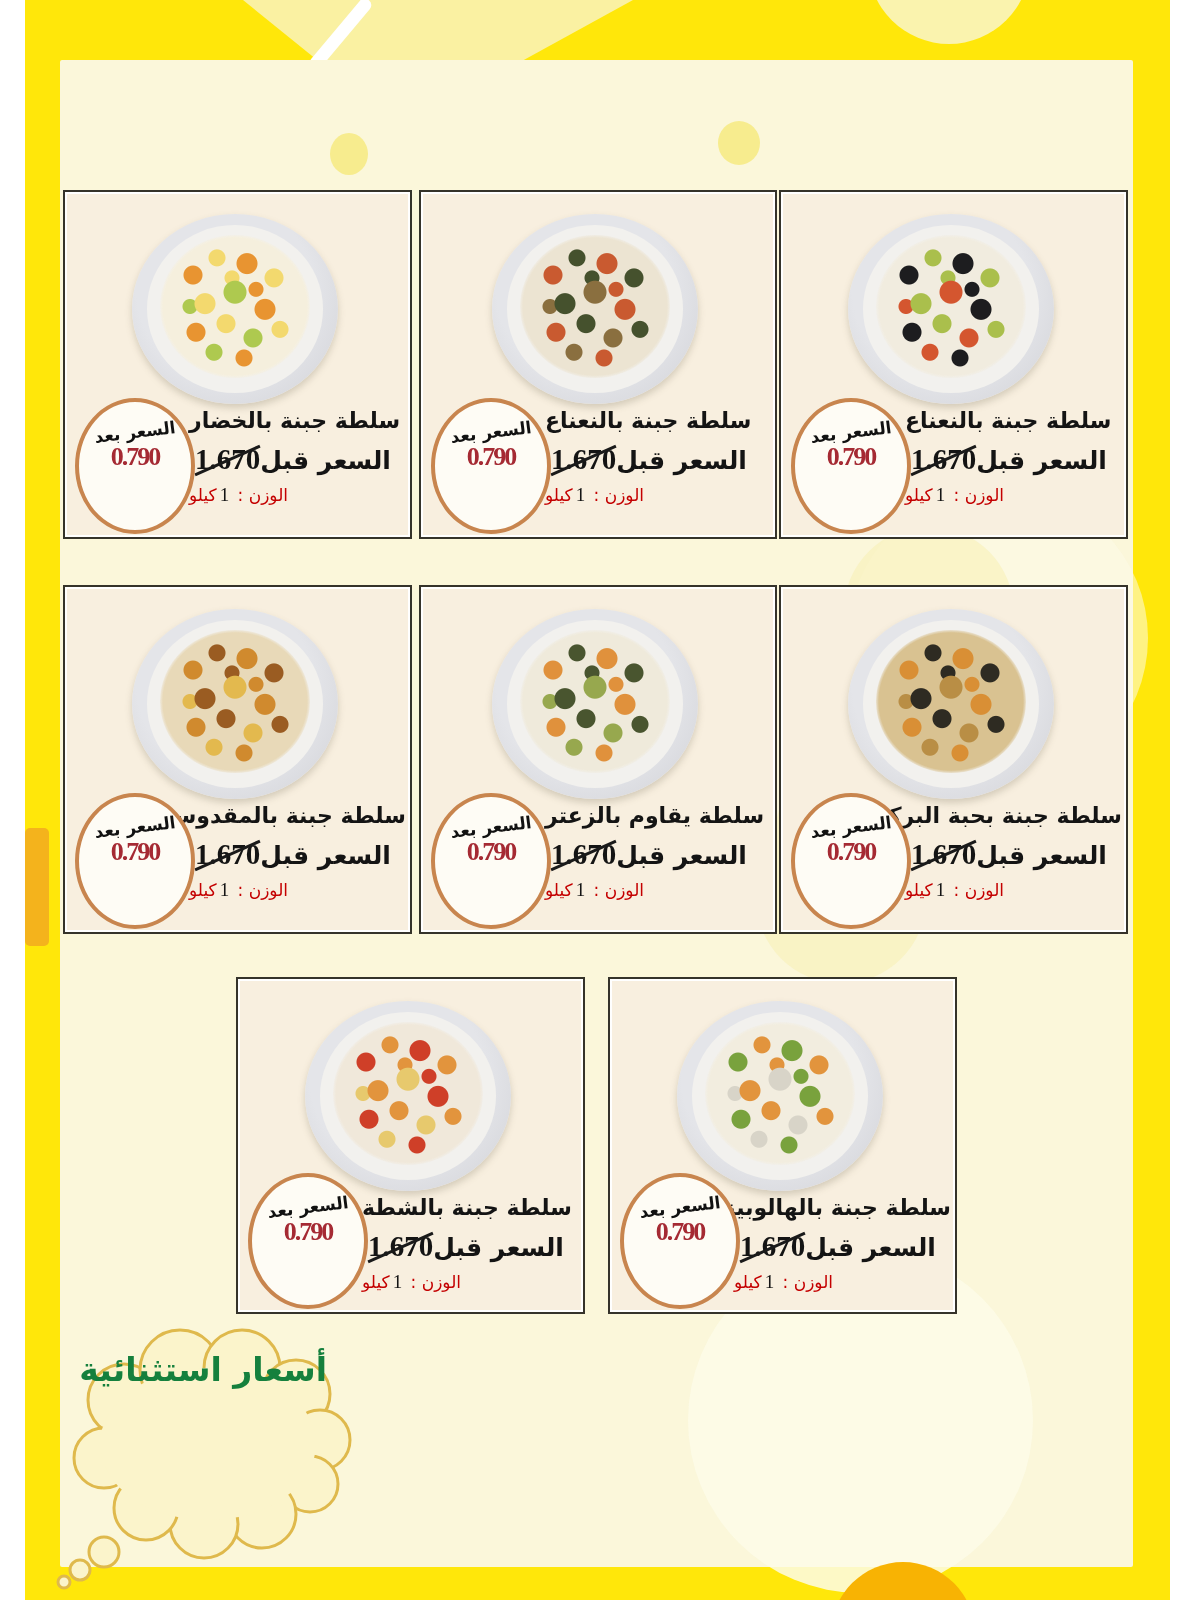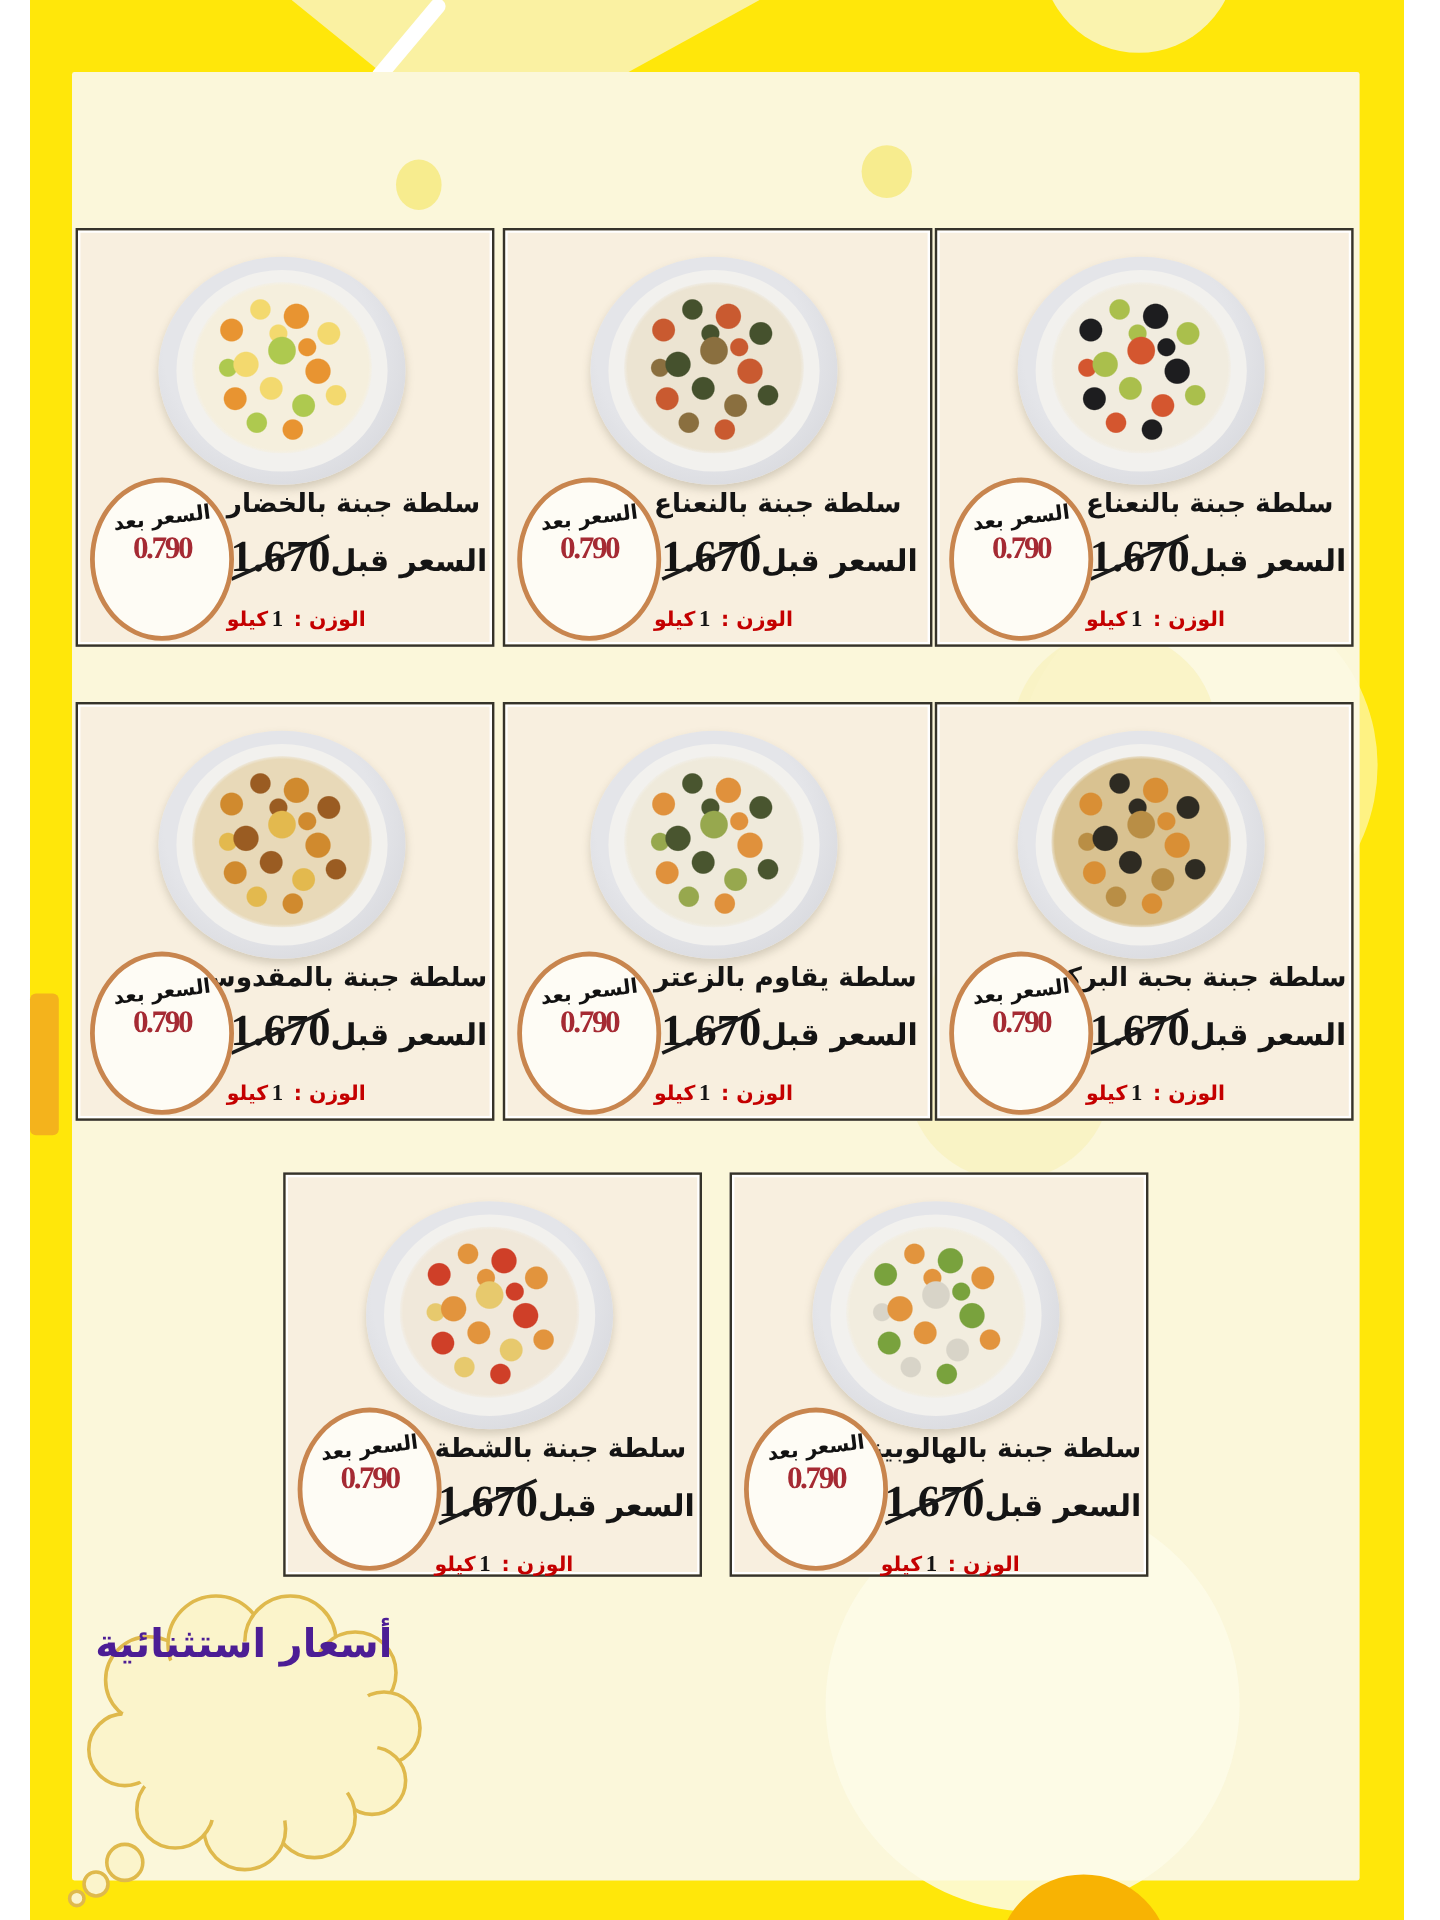--- a/index.html
+++ b/index.html
@@ -49,37 +49,37 @@
      radial-gradient(circle at 36% 82%, var(--c3) 0 8px, transparent 9px),
      radial-gradient(circle at 56% 86%, var(--c1) 0 8px, transparent 9px),
      radial-gradient(circle at 48% 30%, var(--c2) 0 7px, transparent 8px),
      radial-gradient(circle at 64% 38%, var(--c1) 0 7px, transparent 8px),
      radial-gradient(circle at 20% 50%, var(--c3) 0 7px, transparent 8px),
      radial-gradient(ellipse at 50% 50%, var(--c4) 0 68%, transparent 72%);}
 
   .textcol{position:absolute;left:124px;right:4px;top:214px;text-align:left;}
   .pname{font-size:22px;font-weight:bold;color:#141414;white-space:nowrap;line-height:1.4;}
   .oldline{margin-top:6px;font-size:25px;font-weight:bold;color:#141414;white-space:nowrap;}
-  .oldnum{display:inline-block;position:relative;font-family:"Liberation Serif",serif;font-size:37px;
+  .oldnum{display:inline-block;position:relative;font-family:"Liberation Serif",serif;font-size:29px;
           font-weight:bold;margin-left:6px;direction:ltr;unicode-bidi:embed;}
   .oldnum::after{content:"";position:absolute;left:-3px;right:-3px;top:48%;height:3px;background:#1a1a1a;
           transform:rotate(-24deg);}
-  .weightline{margin-top:20px;font-size:17px;font-weight:bold;color:#c40000;white-space:nowrap;}
+  .weightline{margin-top:8px;font-size:17px;font-weight:normal;color:#c40000;white-space:nowrap;}
   .wnum{color:#141414;font-family:"Liberation Serif",serif;font-size:19px;margin:0 3px;}
 
   .badge{position:absolute;left:10px;bottom:3px;width:112px;height:128px;border:4px solid #c8854e;
          border-radius:50%;background:#fefcf5;text-align:center;direction:rtl;}
   .badge-label{display:block;margin-top:20px;font-size:17px;font-weight:bold;color:#111111;
                transform:rotate(-7deg);white-space:nowrap;}
   .badge-price{display:block;margin-top:2px;font-family:"Liberation Serif",serif;font-size:26px;
                font-weight:bold;color:#a52a33;letter-spacing:-2px;line-height:1;direction:ltr;}
 
   .bubble{position:absolute;left:52px;top:1308px;width:310px;height:290px;}
   .bubble svg{position:absolute;left:0;top:0;}
-  .bubble-text{position:absolute;text-align:center;font-weight:bold;color:#4c1d95;font-size:33px;
+  .bubble-text{position:absolute;text-align:center;font-weight:bold;color:#15803d;font-size:33px;
                white-space:nowrap;direction:rtl;}
   .bt1{left:35px;top:42px;width:240px;}
   .bt2{left:20px;top:122px;width:240px;}
 </style>
 </head>
 <body>
 
 <div class="page">
   <div class="frame"></div>
   <div class="top-wedge"></div>

